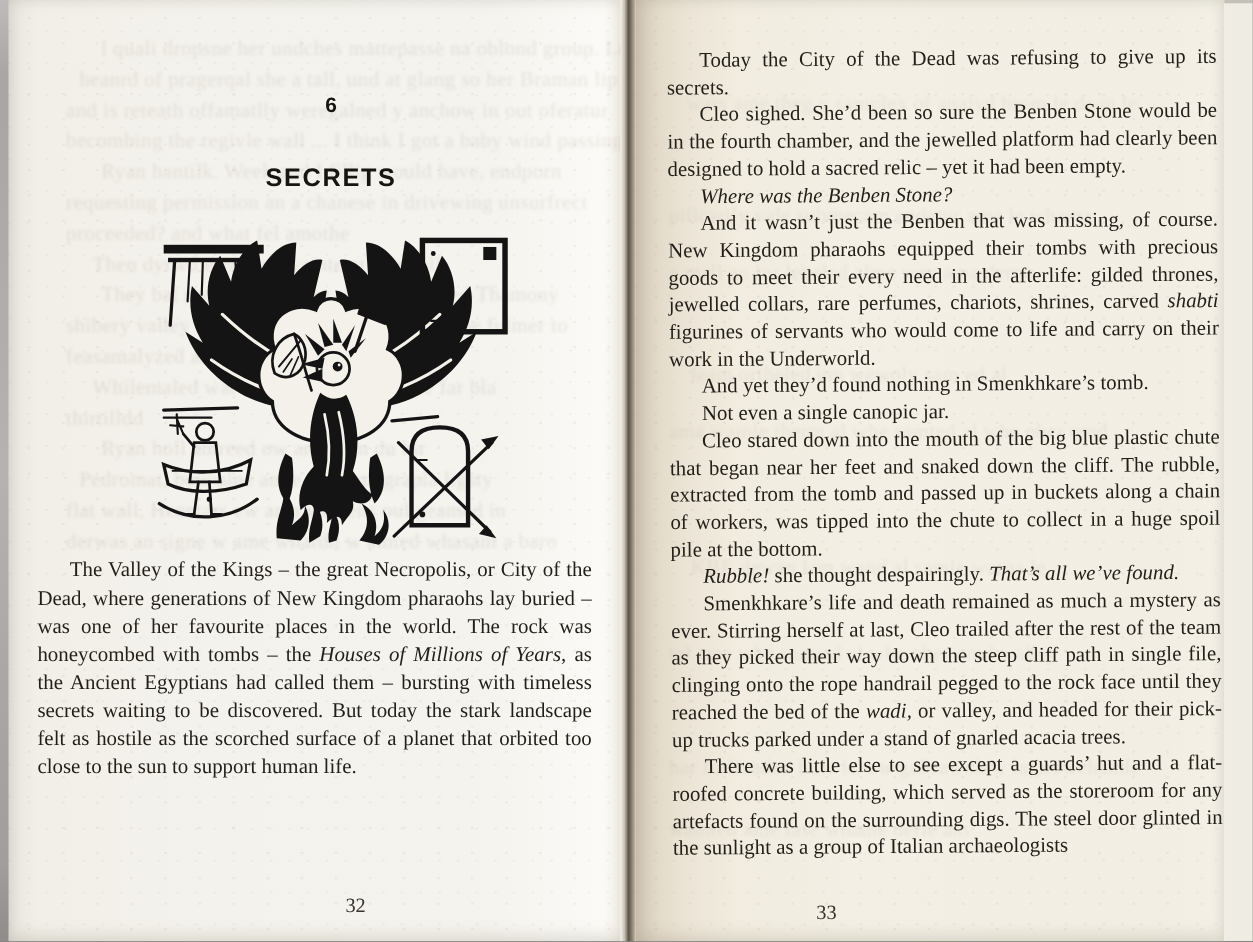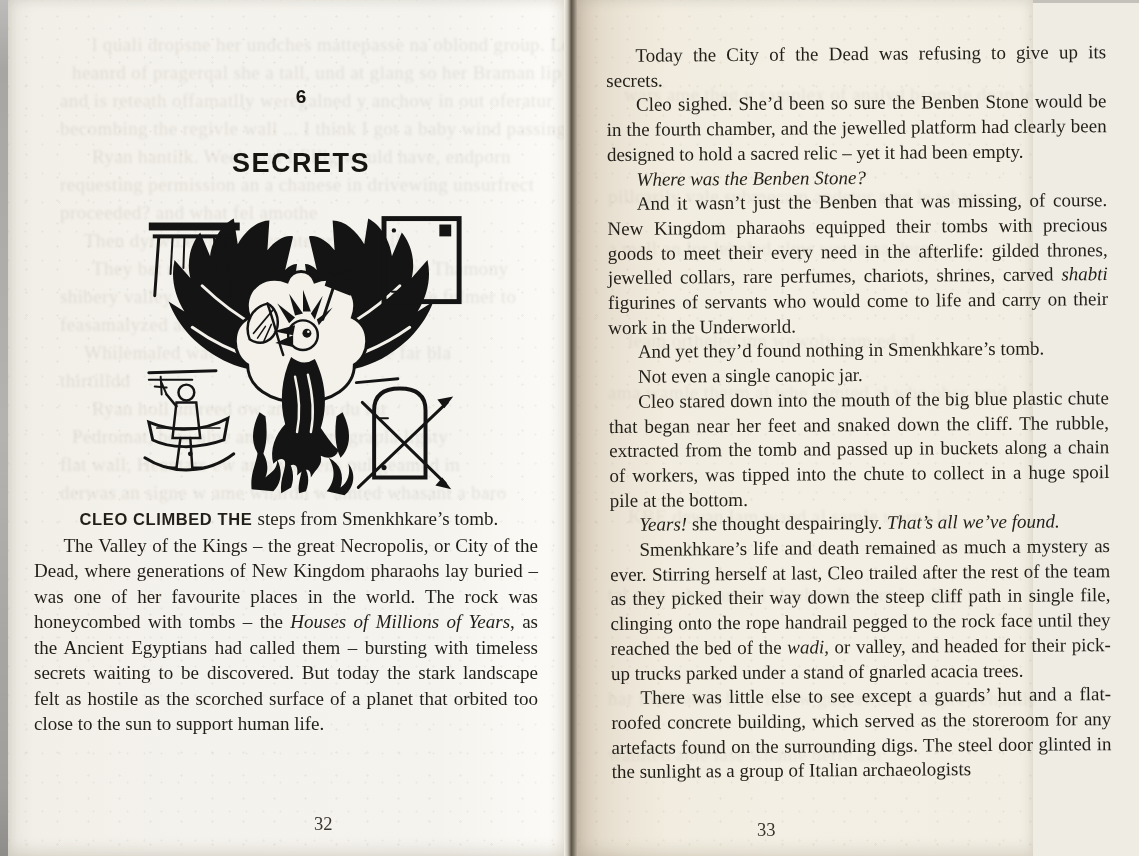--- a/index.html
+++ b/index.html
@@ -6,21 +6,21 @@
   .spread{position:relative;width:1139px;height:856px;overflow:hidden;
     font-family:"Liberation Serif",serif;background:#efece4;}
   
   .edge-strip{position:absolute;left:0;top:0;width:8px;height:100%;
     background:linear-gradient(180deg,#bdbcba 0%,#a8a6a3 8%,#b5b3b0 50%,#a09e9a 92%,#8f8d89 100%);}
   .top-edge{position:absolute;left:0;top:0;width:100%;height:3px;background:rgba(160,158,152,.55);}
   
   .page{position:absolute;top:0;height:856px;}
   .page-left{left:8px;width:558px;
     background:linear-gradient(90deg,#e9e6df 0px,#f1efe8 26px,#f4f2ec 180px,#f5f3ee 430px,#fbfaf6 540px,#f3f0e8 558px);}
-  .page-right{left:578px;width:455px;
+  .page-right{left:578px;width:535px;
     background:linear-gradient(90deg,#d3c7b6 0px,#e4dbcb 22px,#ece5d7 48px,#f1ecdf 90px,#f3efe4 200px,#f2eee3 480px,#f4f1e7 561px);}
   .gutter-line{position:absolute;left:564px;top:0;width:14px;height:856px;
     background:linear-gradient(90deg,#f6f4ee 0%,#c4bcae 28%,#5b554b 52%,#7a7263 68%,#cdc1af 100%);}
   
   .page::before{content:"";position:absolute;inset:0;pointer-events:none;opacity:.5;
     background-image:
       radial-gradient(circle, rgba(128,98,58,.14) 0 1px, transparent 1.4px),
       radial-gradient(circle, rgba(100,100,100,.10) 0 1px, transparent 1.3px);
     background-size:31px 23px, 17px 29px;
     background-position:3px 5px, 9px 14px;}
@@ -30,39 +30,39 @@
   .ghost{position:absolute;inset:0;pointer-events:none;}
   .ghost div{position:absolute;white-space:nowrap;font-size:19px;color:#6e6a5c;
     filter:blur(1.3px);letter-spacing:.4px;}
   .ghost-left div{opacity:.14;}
   .ghost-right div{opacity:.09;}
   
   .chapter-head{position:absolute;left:0;top:86px;width:100%;text-align:center;
     transform:translateX(14px);color:#17150f;}
   .ch-num{font-family:"Liberation Sans",sans-serif;font-weight:700;font-size:19px;}
   .ch-title{margin-top:40px;font-family:"Liberation Sans",sans-serif;font-weight:700;
-    font-size:27px;letter-spacing:1.5px;}
+    font-size:23px;letter-spacing:1.5px;}
   
   .illus{position:absolute;left:0;top:206px;width:100%;display:flex;justify-content:center;
     transform:translateX(14px);}
   
   .body-text{position:absolute;color:#221f19;text-align:justify;hyphens:none;}
   .body-left{left:26px;top:506px;width:504px;font-size:19px;line-height:25.5px;}
   .body-right{left:28px;top:44px;width:500px;font-size:19px;line-height:24.7px;
     transform:rotate(-0.45deg);transform-origin:0 0;}
   .body-text p{margin:0;}
   p.ind-chapter{text-indent:2.4em;}
   p.ind-normal{text-indent:1.55em;}
   .it{font-style:italic;}
   .lead-caps{font-family:"Liberation Sans",sans-serif;font-weight:700;font-size:16.5px;
     letter-spacing:.6px;}
   
   .pagenum{position:absolute;font-size:18.5px;color:#38342c;}
   .pagenum-left{left:306px;top:814px;}
-  .pagenum-right{left:179px;top:820px;}
+  .pagenum-right{left:164px;top:820px;}
   
   .illus svg{display:block;}
 </style>
 </head>
 <body>
 
 <div class="spread">
   <div class="top-edge"></div>
   <div class="edge-strip"></div>
 
@@ -203,21 +203,20 @@
             <path d="M232,196 L316,278" stroke-width="3"></path>
             <polygon points="322,284 306,280 313,272" fill="#141414" stroke="none"></polygon>
             <circle cx="254" cy="262" r="2.6" fill="#141414" stroke="none"></circle>
             <path d="M250,212 L258,212" stroke-width="2"></path>
           </g>
         </g>
       </svg>
     </div>
 
     <div class="body-text body-left">
-        <p class="ind-chapter"><span class="lead-caps">CLEO CLIMBED THE </span><span>steps from Smenkhkare’s tomb.</span></p>
         <p class="ind-normal"><span>The Valley of the Kings – the great Necropolis, or City of the Dead, where generations of New Kingdom pharaohs lay buried – was one of her favourite places in the world. The rock was honeycombed with tombs – the </span><span class="it">Houses of Millions of Years</span><span>, as the Ancient Egyptians had called them – bursting with timeless secrets waiting to be discovered. But today the stark landscape felt as hostile as the scorched surface of a planet that orbited too close to the sun to support human life.</span></p>
       </div>
     <div class="pagenum pagenum-left">32</div>
   </div>
 
   <div class="gutter-line"></div>
 
   <div class="page page-right">
     <div class="ghost ghost-right">
         <div style="left: 46px; top: 84px;">wars ame theg y samplex of analyd brom le dean le</div>
@@ -231,19 +230,19 @@
         <div style="left: 30px; top: 744px;">wamted ame lase whame derle am</div>
       </div>
     <div class="body-text body-right">
         <p class="ind-normal"><span>Today the City of the Dead was refusing to give up its secrets.</span></p>
         <p class="ind-normal"><span>Cleo sighed. She’d been so sure the Benben Stone would be in the fourth chamber, and the jewelled platform had clearly been designed to hold a sacred relic – yet it had been empty.</span></p>
         <p class="ind-normal"><span class="it">Where was the Benben Stone?</span></p>
         <p class="ind-normal"><span>And it wasn’t just the Benben that was missing, of course. New Kingdom pharaohs equipped their tombs with precious goods to meet their every need in the afterlife: gilded thrones, jewelled collars, rare perfumes, chariots, shrines, carved </span><span class="it">shabti</span><span> figurines of servants who would come to life and carry on their work in the Underworld.</span></p>
         <p class="ind-normal"><span>And yet they’d found nothing in Smenkhkare’s tomb.</span></p>
         <p class="ind-normal"><span>Not even a single canopic jar.</span></p>
         <p class="ind-normal"><span>Cleo stared down into the mouth of the big blue plastic chute that began near her feet and snaked down the cliff. The rubble, extracted from the tomb and passed up in buckets along a chain of workers, was tipped into the chute to collect in a huge spoil pile at the bottom.</span></p>
-        <p class="ind-normal"><span class="it">Years!</span><span> she thought despairingly. </span><span class="it">That’s all we’ve found.</span></p>
+        <p class="ind-normal"><span class="it">Rubble!</span><span> she thought despairingly. </span><span class="it">That’s all we’ve found.</span></p>
         <p class="ind-normal"><span>Smenkhkare’s life and death remained as much a mystery as ever. Stirring herself at last, Cleo trailed after the rest of the team as they picked their way down the steep cliff path in single file, clinging onto the rope handrail pegged to the rock face until they reached the bed of the </span><span class="it">wadi,</span><span> or valley, and headed for their pick-up trucks parked under a stand of gnarled acacia trees.</span></p>
         <p class="ind-normal"><span>There was little else to see except a guards’ hut and a flat-roofed concrete building, which served as the storeroom for any artefacts found on the surrounding digs. The steel door glinted in the sunlight as a group of Italian archaeologists</span></p>
       </div>
     <div class="pagenum pagenum-right">33</div>
   </div>
 </div>
 
 </body></html>

